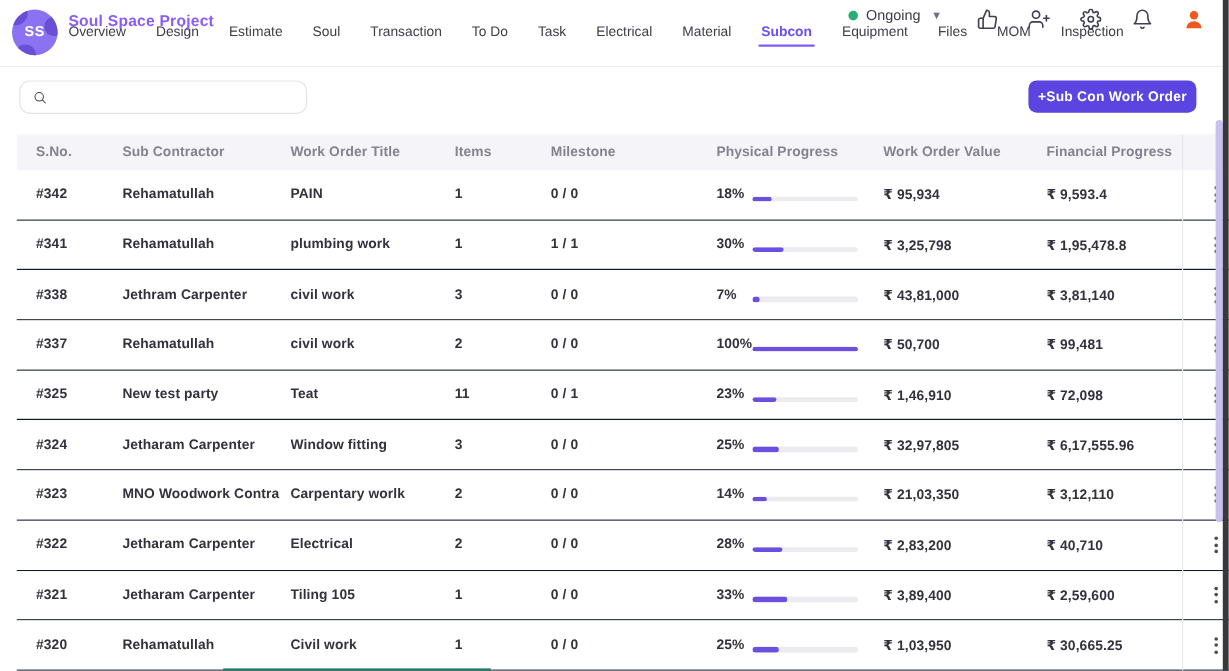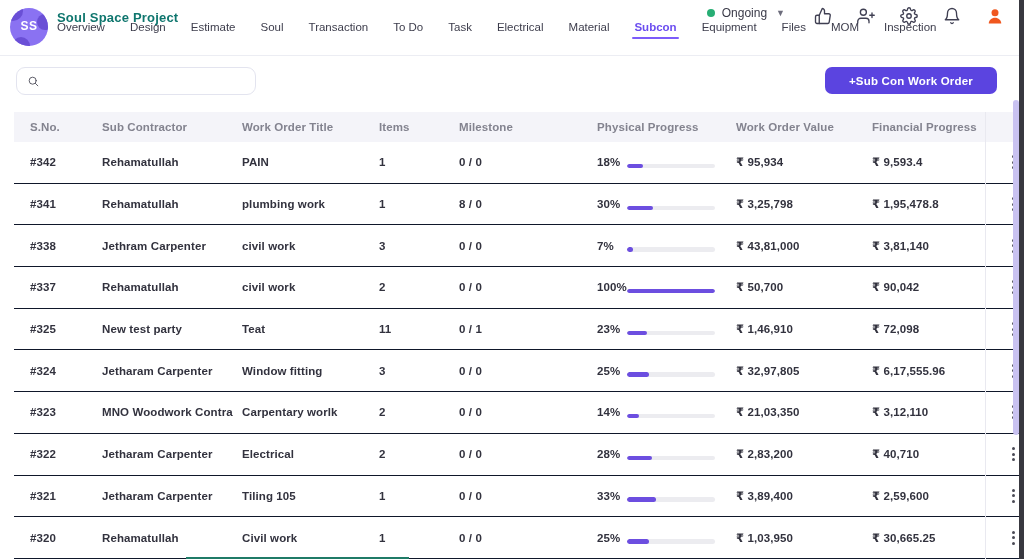--- a/index.html
+++ b/index.html
@@ -8,42 +8,42 @@
   .page { position:relative; width:1024px; height:559px; background:#fff; }
 
   
   .app-header { position:absolute; top:0; left:0; width:1019px; height:56px; background:#fff; border-bottom:1px solid #ecedf3; }
   .logo { position:absolute; left:10px; top:8px; width:38px; height:38px; border-radius:19px; background:#8a72f2; overflow:hidden; box-shadow:0 0 0 3px #fff; }
   .logo .blob { position:absolute; background:#6a4fd6; border-radius:50%; }
   .logo .b1 { width:20px; height:20px; left:-7px; top:-7px; }
   .logo .b2 { width:16px; height:16px; right:-5px; top:6px; }
   .logo .b3 { width:18px; height:18px; left:2px; bottom:-9px; }
   .logo .ss { position:absolute; left:0; right:0; top:11px; text-align:center; color:#fff; font-size:12px; font-weight:bold; letter-spacing:.5px; }
-  .project-title { position:absolute; left:57px; top:10px; font-size:13px; font-weight:bold; color:#0f766e; letter-spacing:.2px; }
+  .project-title { position:absolute; left:57px; top:10px; font-size:13px; font-weight:bold; color:#8b5cf6; letter-spacing:.2px; }
   .project-nav { position:absolute; left:57px; top:21px; display:flex; align-items:center; }
   .nav-tab { font-size:11.5px; color:#3d3d4c; margin-right:25px; cursor:pointer; position:relative; white-space:nowrap; padding-bottom:6px; }
   .nav-tab.active { color:#6b4df0; font-weight:bold; }
   .nav-tab.active::after { content:""; position:absolute; left:-2px; right:-2px; bottom:0; height:2.5px; border-radius:2px; background:#7c5cfa; }
 
   .header-right { position:absolute; right:14px; top:6px; display:flex; align-items:flex-start; gap:24px; }
   .status-chip { display:flex; align-items:center; gap:7px; margin-right:4px; }
   .status-dot { width:8px; height:8px; border-radius:50%; background:#27ae74; }
   .status-label { font-size:12px; color:#3a3a48; }
   .caret { font-size:9px; color:#6d6d7c; margin-left:2px; }
   .hicon { width:19px; height:19px; display:flex; align-items:center; justify-content:center; cursor:pointer; }
   .hicon svg { width:18px; height:18px; stroke:#3f3f52; stroke-width:1.8; fill:none; stroke-linecap:round; stroke-linejoin:round; }
   .avatar { width:20px; height:20px; }
   .avatar svg { width:20px; height:20px; fill:#f0571f; stroke:none; }
 
   
   .toolbar { position:absolute; top:56px; left:0; width:1019px; height:56px; background:#fff; }
   .search-box { position:absolute; left:16px; top:11px; width:240px; height:28px; border:1px solid #e3e4ef; border-radius:9px; display:flex; align-items:center; padding-left:10px; background:#fff; }
   .search-box svg { width:13px; height:13px; stroke:#454552; stroke-width:1.6; fill:none; stroke-linecap:round; }
   .search-input { border:none; outline:none; flex:1; height:100%; font-size:11.5px; background:transparent; color:#32323e; }
-  .add-btn { position:absolute; right:22px; top:11px; height:27px; padding:0 24px; background:#5b44e0; color:#fff; border:none; border-radius:7px; font-size:11.5px; font-weight:bold; letter-spacing:.2px; cursor:pointer; font-family:inherit; }
+  .add-btn { position:absolute; right:22px; top:11px; height:27px; padding:0 8px; background:#5b44e0; color:#fff; border:none; border-radius:7px; font-size:11.5px; font-weight:bold; letter-spacing:.2px; cursor:pointer; font-family:inherit; }
 
   
   .table { position:absolute; top:112px; left:14px; width:1014px; }
   .grid-row { display:grid; grid-template-columns:72px 140px 137px 80px 138px 139px 136px 127px 29px; padding-left:16px; align-items:center; }
   .thead { height:30px; background:#f4f4f9; }
   .th { font-size:11.5px; font-weight:bold; color:#83838f; letter-spacing:.1px; }
   .trow { height:41.7px; background:#fff; border-bottom:1px solid #0f172a; }
   .c { font-size:11.5px; font-weight:bold; color:#32323e; letter-spacing:.1px; white-space:nowrap; overflow:hidden; }
   .progress-cell { display:flex; align-items:flex-end; }
   .pct { width:30px; flex:none; }
@@ -176,21 +176,21 @@
               <i></i>
             </span>
     </span>
   </div>
 
   <div class="grid-row trow">
     <span class="c">#341</span>
     <span class="c">Rehamatullah</span>
     <span class="c">plumbing work</span>
     <span class="c">1</span>
-    <span class="c">8 / 0</span>
+    <span class="c">1 / 1</span>
     <span class="c progress-cell">
       <span class="pct">30%</span>
       <span class="track">
               <span class="fill" style="width: 30%;"></span>
             </span>
     </span>
     <span class="c">₹ 3,25,798</span>
     <span class="c">₹ 1,95,478.8</span>
     <span class="c action">
       <span class="kebab">
@@ -230,21 +230,21 @@
     <span class="c">civil work</span>
     <span class="c">2</span>
     <span class="c">0 / 0</span>
     <span class="c progress-cell">
       <span class="pct">100%</span>
       <span class="track">
               <span class="fill" style="width: 100%;"></span>
             </span>
     </span>
     <span class="c">₹ 50,700</span>
-    <span class="c">₹ 90,042</span>
+    <span class="c">₹ 99,481</span>
     <span class="c action">
       <span class="kebab">
               <i></i>
               <i></i>
               <i></i>
             </span>
     </span>
   </div>
 
   <div class="grid-row trow">

